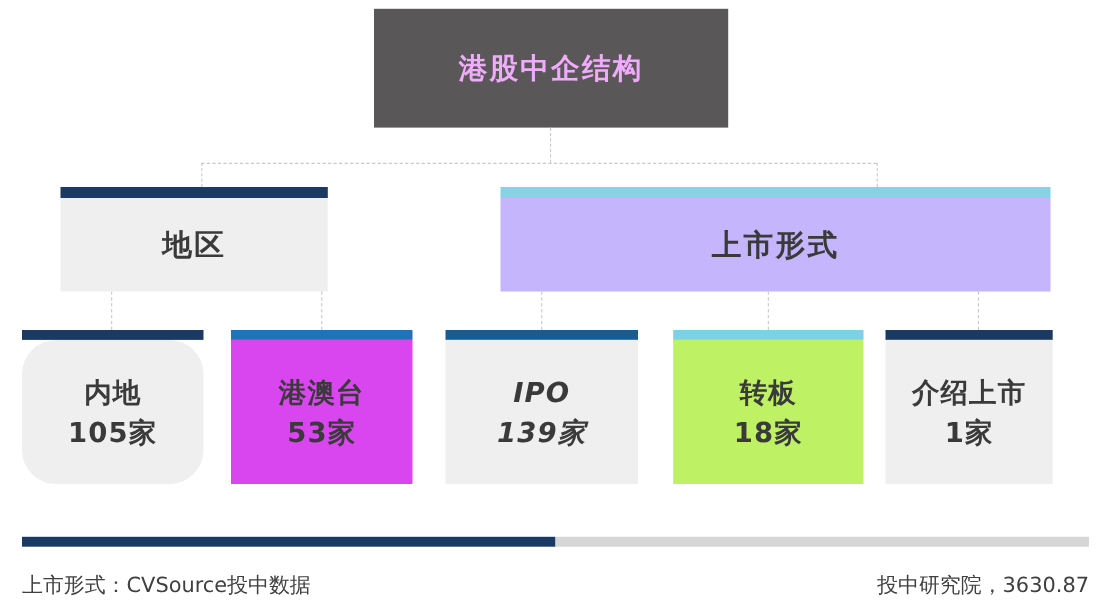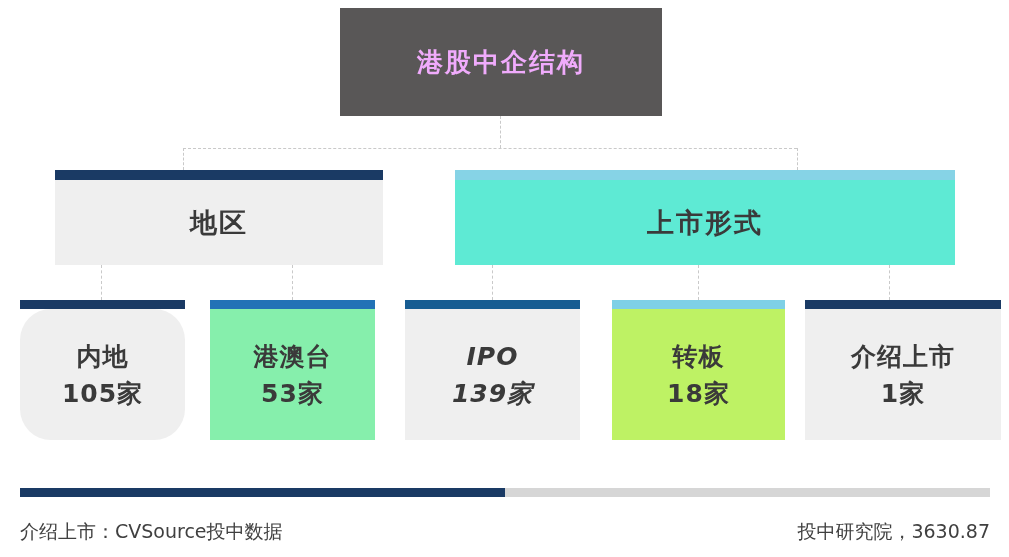--- a/index.html
+++ b/index.html
@@ -29,32 +29,32 @@
   .node .body {
     background: #efefef; flex: 1 1 auto;
     display: flex; flex-direction: column; align-items: center; justify-content: center;
   }
   .node .label { color: #3a3a3a; font-weight: 600; }
 
   
   .lvl2 { height: 95px; }
   .lvl2 .bar { height: 10px; }
   .lvl2 .label { font-size: 27px; letter-spacing: 2px; }
-  .lvl2-left  { left: 55px;  top: 170px; width: 328px; }
+  .lvl2-left  { left: 55px;  top: 170px; width: 243px; }
   .lvl2-right { left: 455px; top: 170px; width: 500px; }
 
   
   .lvl3 { top: 300px; height: 140px; }
   .lvl3 .bar { height: 9px; }
   .lvl3 .label { font-size: 25px; line-height: 37px; text-align: center; letter-spacing: 1px; }
   .lvl3-0 { left: 20px;  width: 165px; }
   .lvl3-1 { left: 210px; width: 165px; }
   .lvl3-2 { left: 405px; width: 175px; font-style: italic; }
   .lvl3-3 { left: 612px; width: 173px; }
-  .lvl3-4 { left: 805px; width: 196px; }
+  .lvl3-4 { left: 805px; width: 152px; }
 
   
   .conn-v { border-left: 1px dashed #c9c9c9; width: 0; }
   .conn-h { border-top: 1px dashed #c9c9c9; height: 0; }
 
   
   .rule { top: 488px; height: 9px; }
   .rule-left  { left: 20px;  width: 485px; }
   .rule-right { left: 505px; width: 485px; }
 
@@ -80,41 +80,41 @@
   <div class="abs conn-v" style="left:797px; top:148px; height:22px;"></div>
 
   <div class="abs node lvl2 lvl2-left">
     <div class="bar" style="background-color: rgb(26, 58, 100);"></div>
     <div class="body" style="background-color: rgb(239, 239, 239);">
       <span class="label">地区</span>
     </div>
   </div>
   <div class="abs node lvl2 lvl2-right">
     <div class="bar" style="background-color: rgb(134, 211, 230);"></div>
-    <div class="body" style="background-color: #5eead4;">
+    <div class="body" style="background-color: #c4b5fd;">
       <span class="label">上市形式</span>
     </div>
   </div>
 
   <div class="abs conn-v" style="left:101px; top:265px; height:35px;"></div>
   <div class="abs conn-v" style="left:292px; top:265px; height:35px;"></div>
   <div class="abs conn-v" style="left:492px; top:265px; height:35px;"></div>
   <div class="abs conn-v" style="left:698px; top:265px; height:35px;"></div>
   <div class="abs conn-v" style="left:889px; top:265px; height:35px;"></div>
 
   <div class="abs node lvl3 lvl3-0">
     <div class="bar" style="background-color: rgb(26, 58, 100);"></div>
     <div class="body" style="background-color: rgb(239, 239, 239); border-radius: 31px;">
       <span class="label">内地</span>
       <span class="label">105家</span>
     </div>
   </div>
   <div class="abs node lvl3 lvl3-1">
     <div class="bar" style="background-color: rgb(34, 114, 182);"></div>
-    <div class="body" style="background-color: #86efac;">
+    <div class="body" style="background-color: #d946ef;">
       <span class="label">港澳台</span>
       <span class="label">53家</span>
     </div>
   </div>
   <div class="abs node lvl3 lvl3-2">
     <div class="bar" style="background-color: rgb(23, 93, 146);"></div>
     <div class="body" style="background-color: rgb(239, 239, 239);">
       <span class="label">IPO</span>
       <span class="label">139家</span>
     </div>
@@ -131,17 +131,17 @@
     <div class="body" style="background-color: rgb(239, 239, 239);">
       <span class="label">介绍上市</span>
       <span class="label">1家</span>
     </div>
   </div>
 
   <div class="abs rule rule-left" style="background-color: rgb(26, 58, 100);"></div>
   <div class="abs rule rule-right" style="background-color: rgb(214, 214, 214);"></div>
 
   <div class="abs footer">
-    <span class="footer-text">介绍上市：CVSource投中数据</span>
+    <span class="footer-text">上市形式：CVSource投中数据</span>
     <span class="footer-text">投中研究院，3630.87</span>
   </div>
 
 </div>
 
 </body></html>

